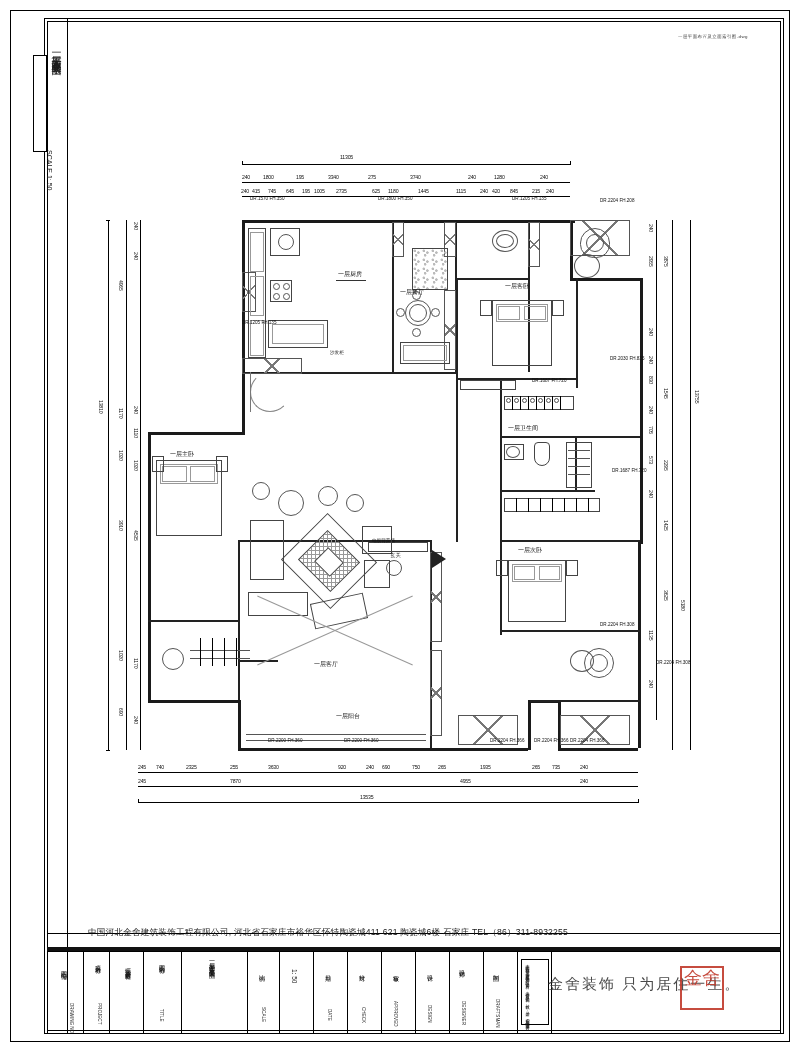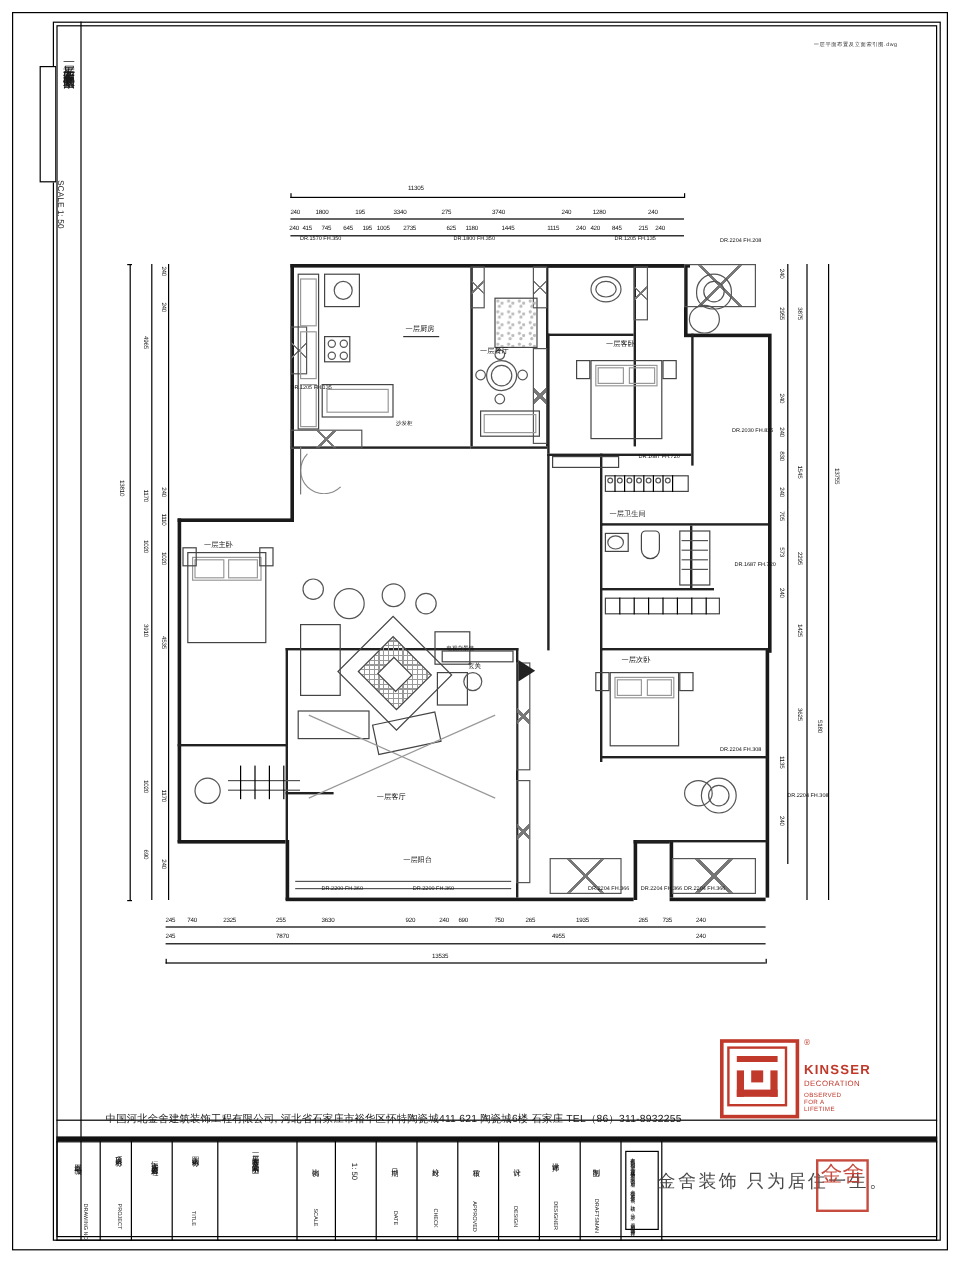--- a/index.html
+++ b/index.html
@@ -423,33 +423,20 @@
     <div class="tag" style="left:168px;top:578px;">DR.2200 FH.360</div>
     <div class="tag" style="left:244px;top:578px;">DR.2200 FH.360</div>
 
     <div class="tag" style="left:142px;top:160px;">DR.1205 FH.135</div>
   </div>
 
   <div class="footbar1"></div>
   <div class="footbar2"></div>
   <div class="company">中国河北金舍建筑装饰工程有限公司, 河北省石家庄市裕华区怀特陶瓷城411  621  陶瓷城6楼          石家庄        TEL（86）311-8932255</div>
 
-  <div class="logo">
-    <div class="logo-box"></div>
-    <div class="logo-inner"></div>
-    <div class="logo-bar" style="left:14px;top:14px;width:34px;height:5px;"></div>
-    <div class="logo-bar" style="left:14px;top:26px;width:6px;height:22px;"></div>
-    <div class="logo-bar" style="left:42px;top:26px;width:6px;height:22px;"></div>
-    <div class="logo-bar" style="left:14px;top:42px;width:34px;height:6px;"></div>
-    <div class="logo-bar" style="left:26px;top:26px;width:10px;height:10px;"></div>
-    <div class="logo-r">®</div>
-    <div class="logo-txt1">KINSSER</div>
-    <div class="logo-txt2">DECORATION</div>
-    <div class="logo-txt3">OBSERVED FOR A LIFETIME</div>
-  </div>
 
   <div class="tb">
     <div class="hline" style="top:0;width:734px;"></div>
     <div class="hline" style="top:82px;width:734px;"></div>
 
     <div class="vline" style="left:0;"></div>
     <div class="vline" style="left:36px;"></div>
     <div class="vline" style="left:62px;"></div>
     <div class="vline" style="left:96px;"></div>
     <div class="vline" style="left:134px;"></div>

